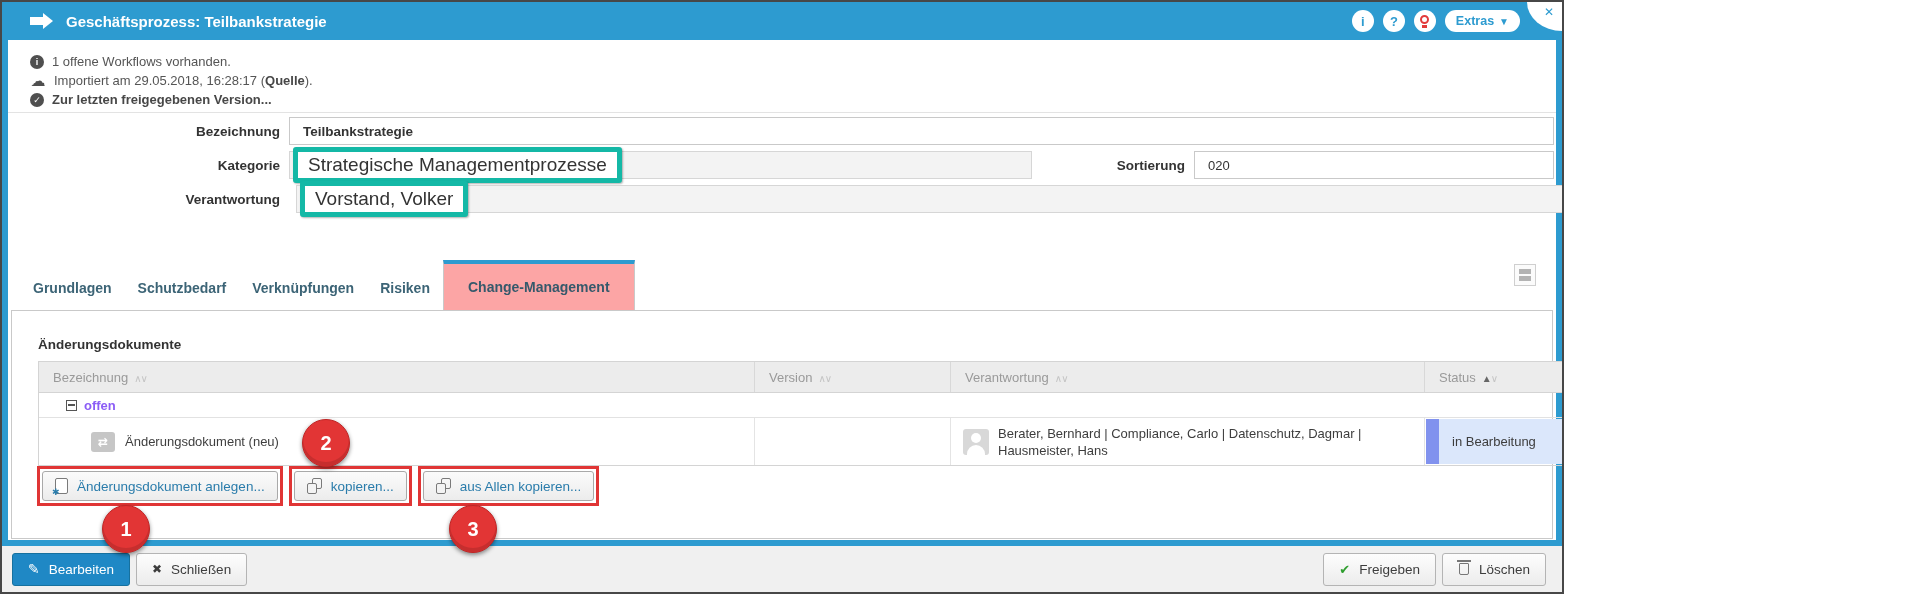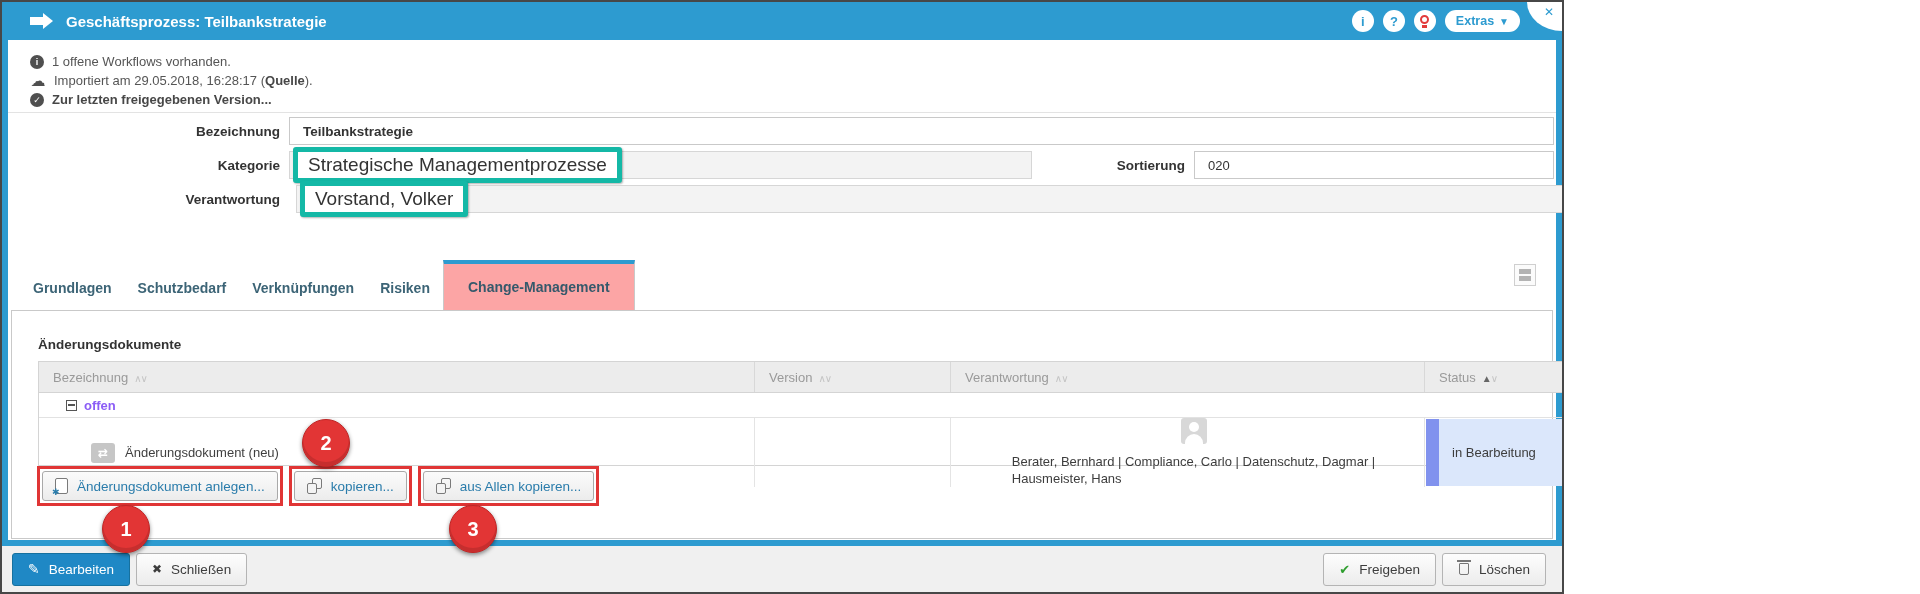--- a/index.html
+++ b/index.html
@@ -89,21 +89,21 @@
   .collapse-icon { width:11px; height:11px; border:1px solid #555; display:flex;
                    align-items:center; justify-content:center; }
   .collapse-icon .minus { width:7px; height:2px; background:#555; }
   .group-label { font-weight:700; color:#8b5cf6; }
   .trow { display:grid; grid-template-columns:716px 196px 474px 219px 238px; height:47px; cursor:pointer; }
   .td { border-right:1px solid #e4e4e4; display:flex; align-items:center; color:#3f3f3f; }
   .td:last-child { border-right:none; }
   .td-name { padding-left:52px; gap:10px; }
   .doc-swap-icon { width:24px; height:20px; background:#c6c6c6; border-radius:3px; color:#fff;
                    font-size:12px; font-weight:700; display:flex; align-items:center; justify-content:center; }
-  .td-resp { padding-left:12px; gap:9px; align-items:center;flex-direction:column; }
+  .td-resp { padding-left:12px; gap:9px; align-items:center; }
   .avatar { width:26px; height:26px; min-width:26px; background:#d8d8d8; border-radius:3px;
             display:flex; flex-direction:column; align-items:center; overflow:hidden; }
   .avatar .head { width:10px; height:10px; border-radius:50%; background:#fff; margin-top:4px; }
   .avatar .body { width:18px; height:10px; border-radius:9px 9px 0 0; background:#fff; margin-top:2px; }
   .resp-text { line-height:17px; font-size:13px; color:#3d3d3d; }
   .td-status { position:relative; }
   .status-chip { position:absolute; left:1px; right:3px; top:1px; bottom:1px; background:#dbe7fb;
                  display:flex; align-items:center; padding-left:26px; color:#3d3d3d; }
   .status-bar { position:absolute; left:0; top:0; bottom:0; width:13px; background:#8192ee; }
 

